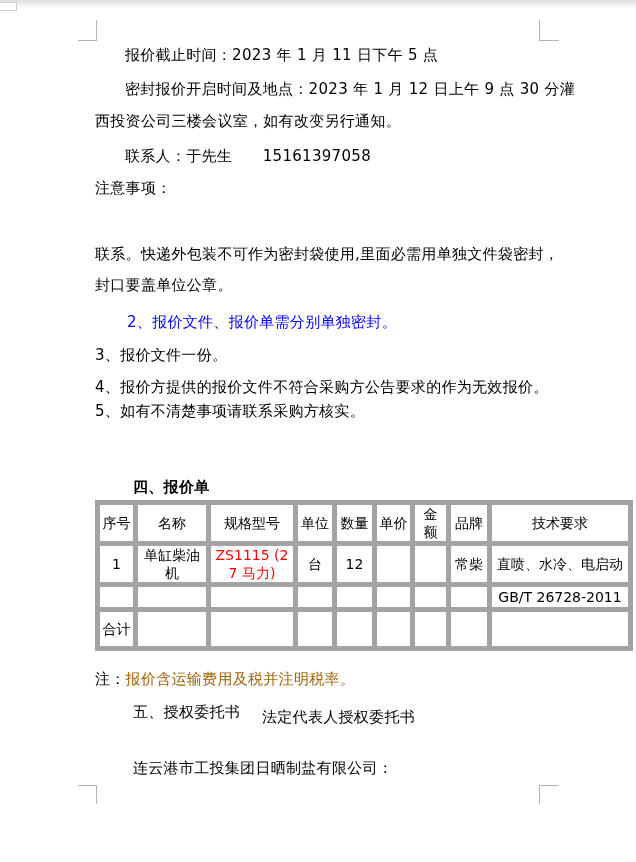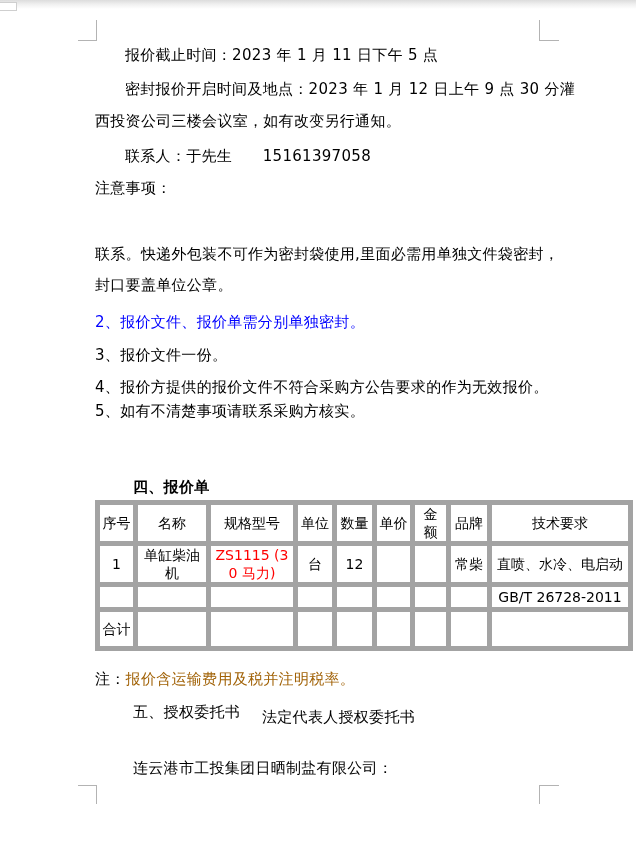--- a/index.html
+++ b/index.html
@@ -46,21 +46,21 @@
     left: 95px;
     font-size: 15px;
     line-height: 17px;
     white-space: pre;
     letter-spacing: 0.3px;
     color: #000000;
   }
   .indent  { left: 125px; }
   .indent2 { left: 133px; text-align: right; }
   .bold    { font-weight: bold; }
-  .blue    { color: #0000ff; }
+  .blue    { color: #0000ff; margin-left: 32px; }
   .red     { color: #a16207; }
   .centered-title { left: 262px; }
 
   table.quote {
     position: absolute;
     left: 95px; top: 500px;
     width: 533px;
     border-collapse: collapse;
     table-layout: fixed;
   }
@@ -129,21 +129,21 @@
       <th>单位</th>
       <th>数量</th>
       <th>单价</th>
       <th>金额</th>
       <th>品牌</th>
       <th>技术要求</th>
     </tr>
     <tr class="row-1">
       <td>1</td>
       <td>单缸柴油机</td>
-      <td class="cell-red">ZS1115 (30 马力)</td>
+      <td class="cell-red">ZS1115 (27 马力)</td>
       <td>台</td>
       <td>12</td>
       <td></td>
       <td></td>
       <td>常柴</td>
       <td>直喷、水冷、电启动</td>
     </tr>
     <tr class="row-2">
       <td></td>
       <td></td>

